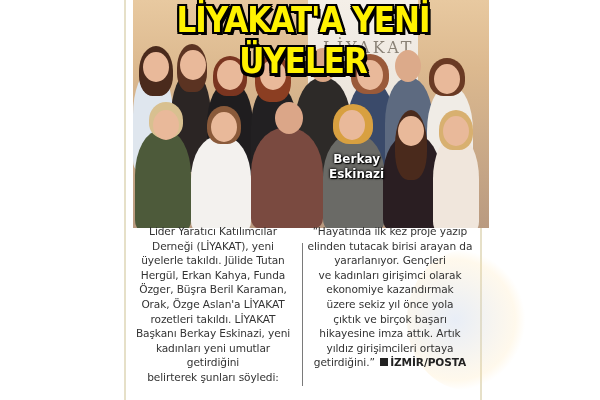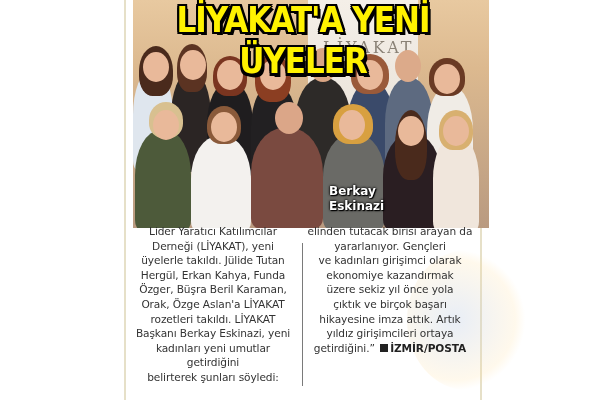--- a/index.html
+++ b/index.html
@@ -49,23 +49,22 @@
     text-shadow:
       -2px -2px 0 #000, 2px -2px 0 #000, -2px 2px 0 #000, 2px 2px 0 #000,
       0 -2px 0 #000, 0 2px 0 #000, -2px 0 0 #000, 2px 0 0 #000,
       3px 3px 0 #000;
     transform: scaleY(1.15);
     z-index: 5;
   }
   .caption {
     position: absolute; left: 196px; top: 152px; z-index: 6;
     color: #ffffff; font-weight: bold; font-size: 12px; line-height: 15px;
-    text-align: left;
+    text-align: center;
     text-shadow: 0 0 2px #000, 0 0 3px #000, 1px 1px 1px #000;
-    margin-top: 32px;
   }
   .col {
     position: absolute; top: 224px;
     font-family: "DejaVu Sans", sans-serif;
     font-size: 10.6px; line-height: 14.6px;
     color: #333333; text-align: center;
     letter-spacing: -0.1px;
   }
   .col-left { left: 2px; width: 168px; }
   .col-right { left: 178px; width: 170px; }
@@ -165,20 +164,21 @@
     <div>Orak, Özge Aslan'a LİYAKAT</div>
     <div>rozetleri takıldı. LİYAKAT</div>
     <div>Başkanı Berkay Eskinazi, yeni</div>
     <div>kadınları yeni umutlar getirdiğini</div>
     <div>belirterek şunları söyledi:</div>
   </div>
 
   <div class="col-divider"></div>
 
   <div class="col col-right">
+    <div>“Hayatında ilk kez proje yazıp</div>
     <div>elinden tutacak birisi arayan da</div>
     <div>yararlanıyor. Gençleri</div>
     <div>ve kadınları girişimci olarak</div>
     <div>ekonomiye kazandırmak</div>
     <div>üzere sekiz yıl önce yola</div>
     <div>çıktık ve birçok başarı</div>
     <div>hikayesine imza attık. Artık</div>
     <div>yıldız girişimcileri ortaya</div>
     <div>
       <span>getirdiğini.”</span>

